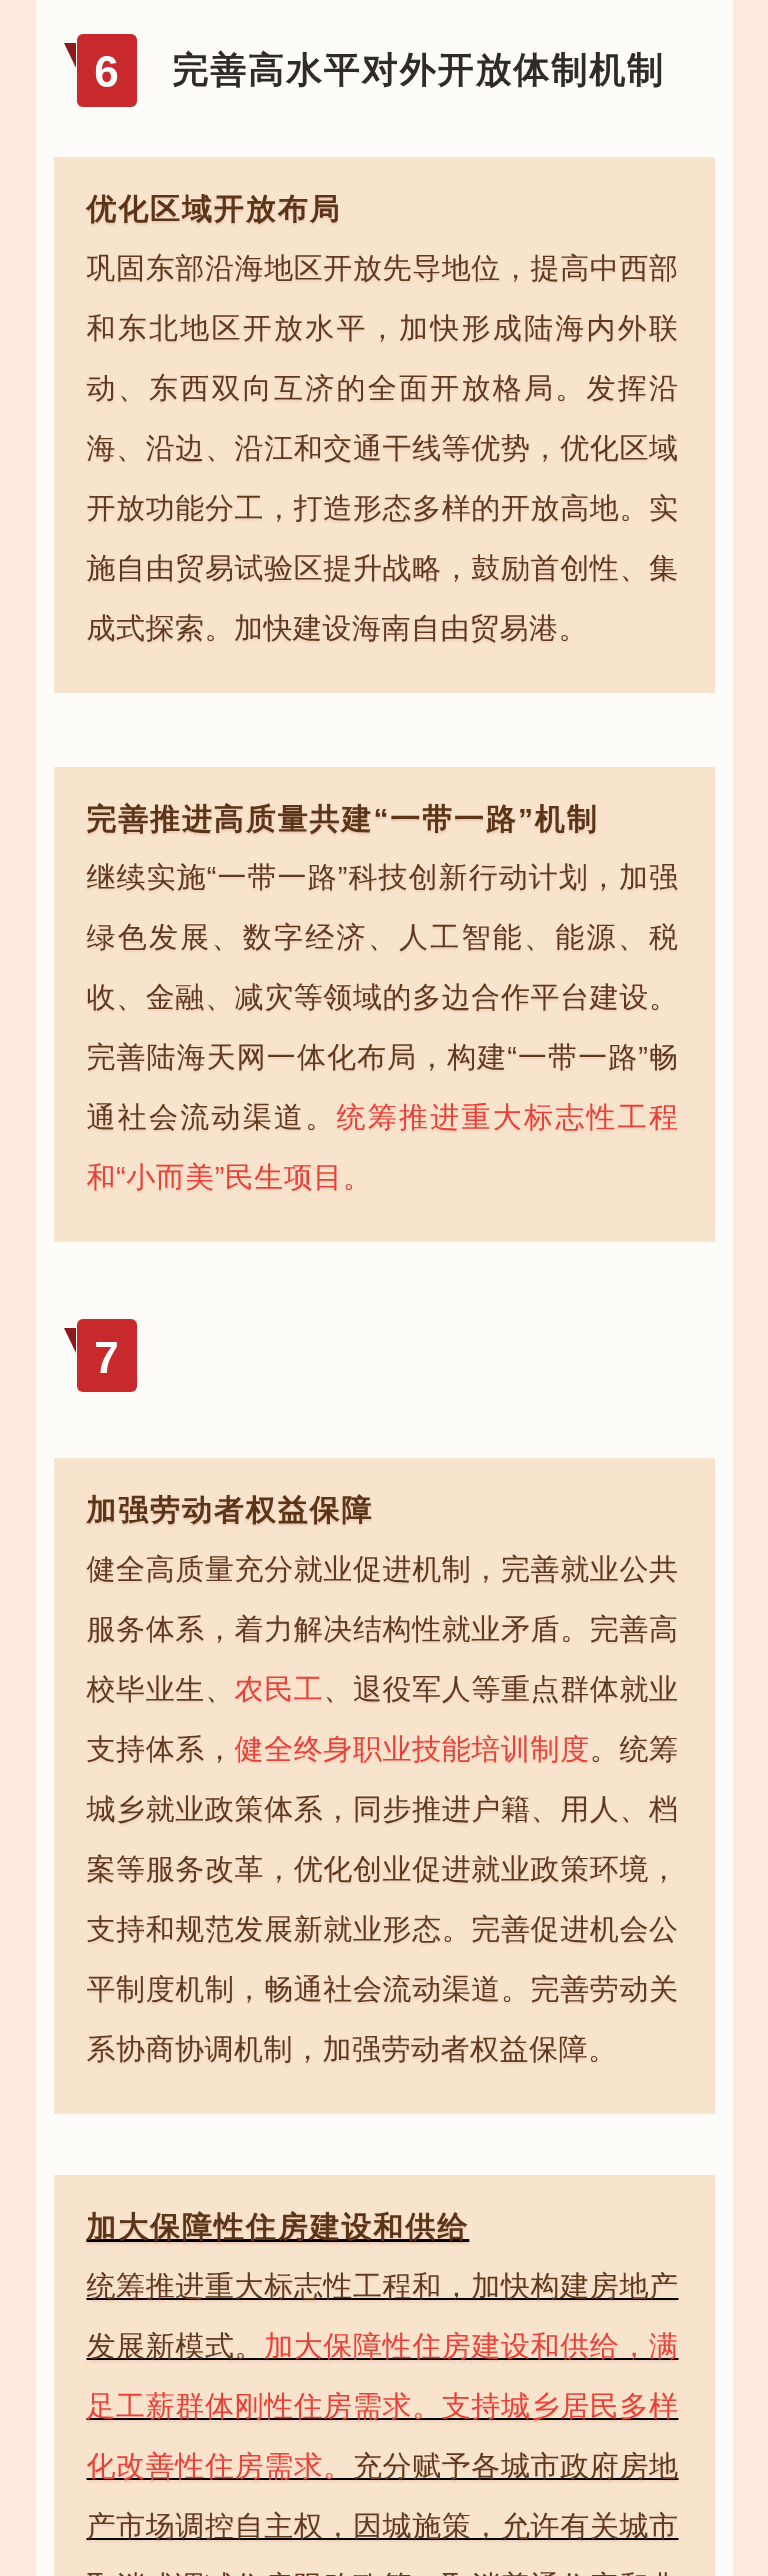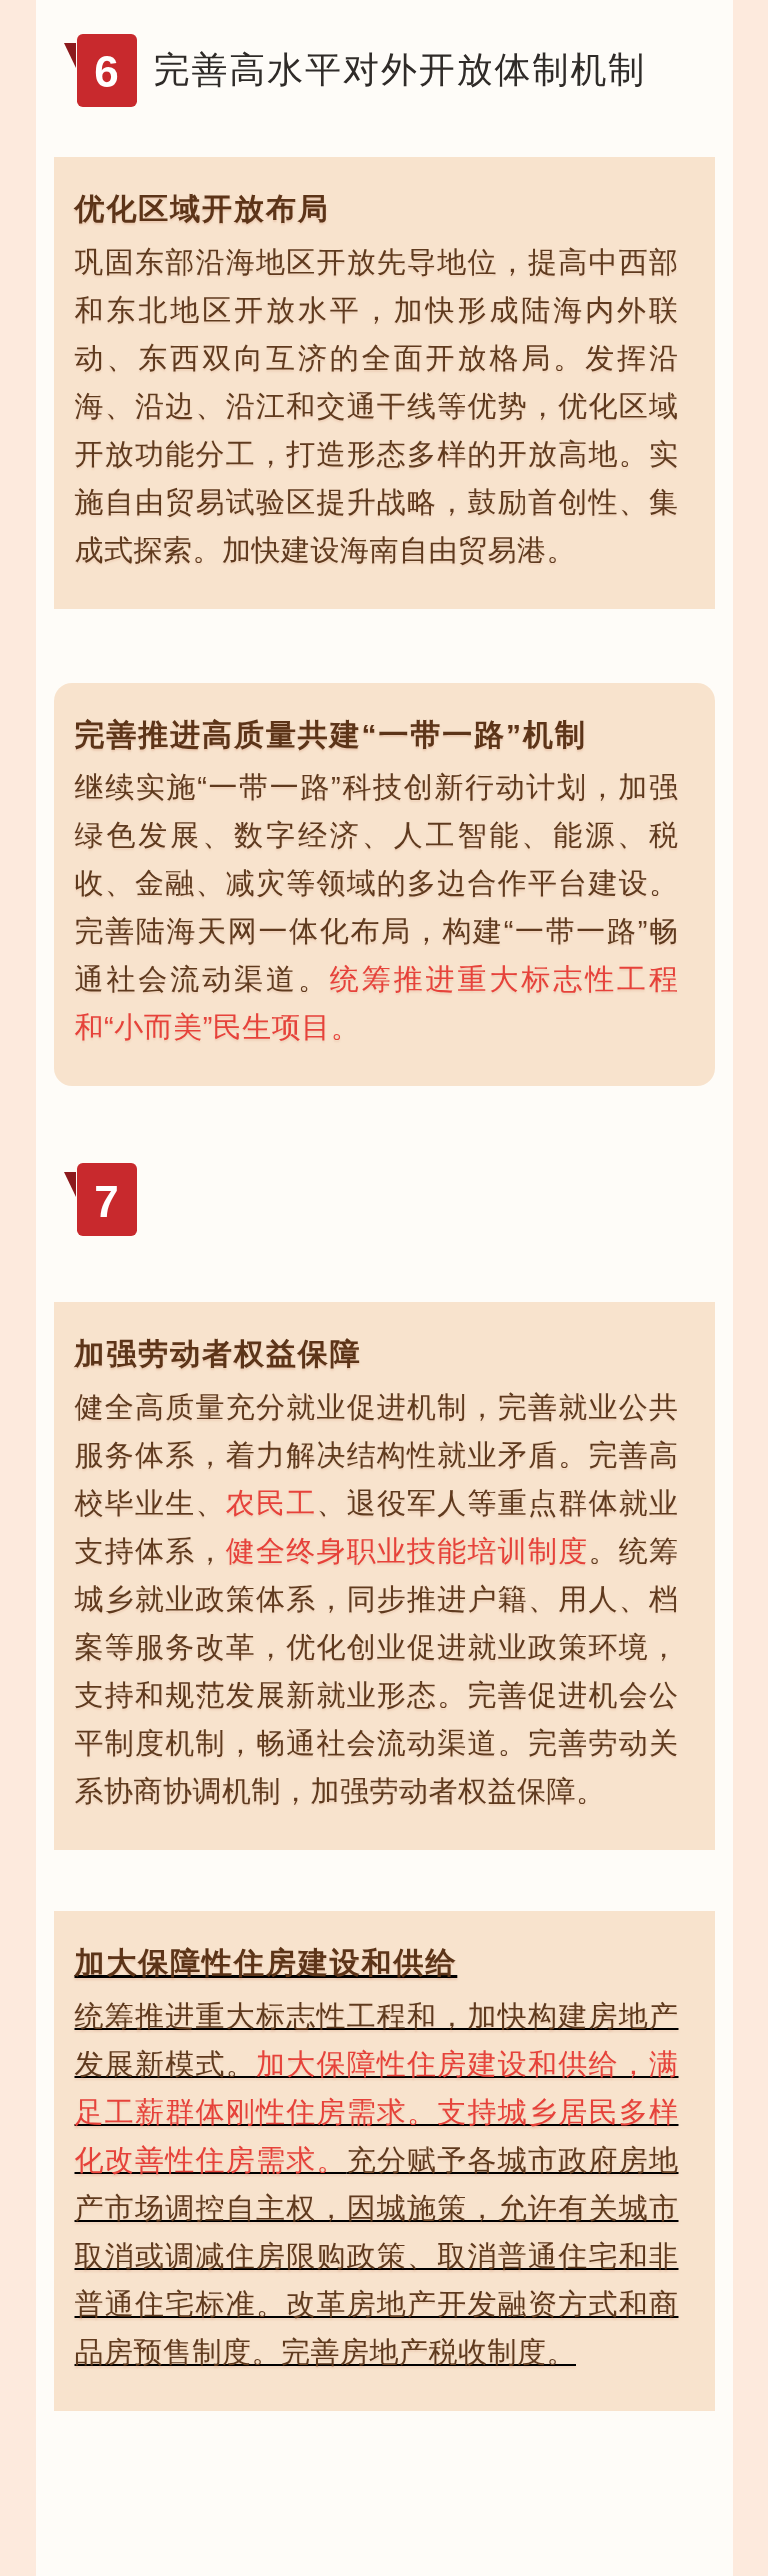--- a/index.html
+++ b/index.html
@@ -45,54 +45,54 @@
     border-left:12.5px solid transparent;
   }
   .badge .num {
     color:#ffffff;
     font-size:44px;
     font-weight:bold;
     line-height:1;
     padding-top:3.8px;
   }
   .section-title {
-    margin-left:17px;
+    margin-left:36px;
     font-size:36px;
     letter-spacing:1.9px;
-    font-weight:normal;
+    font-weight:bold;
     color:var(--header-text,#2f2b28);
     white-space:nowrap;
   }
   .card {
     width:661px;
     margin-left:18px;
     background:var(--card-background,#f8e3cd);
-    padding:31px 36px 35px 21px;
+    padding:31px 36px 35px 33px;
   }
   .card-title {
     font-size:30px;
     line-height:42px;
     letter-spacing:1.9px;
     font-weight:bold;
     color:var(--title-brown,#5c3418);
     text-shadow:0 1.9px 1.9px rgba(201,128,96,0.25);
     margin-bottom:7.7px;
   }
   .card-body {
     font-size:29px;
-    line-height:48px;
+    line-height:60px;
     letter-spacing:0.5px;
     color:var(--body-brown,#5f3a1e);
     text-align:justify;
     text-justify:inter-ideograph;
     text-shadow:0 1.9px 1.9px rgba(201,128,96,0.18);
   }
   .card-body .hl { color:var(--highlight-red,#e6423a); }
   .card-1 { margin-top:50px; }
-  .card-2 { margin-top:74px;border-radius:18px; }
+  .card-2 { margin-top:74px; }
   .header-7 { margin-top:77px; }
   .card-3 { margin-top:66px; }
   .card-4 { margin-top:61px;text-decoration:underline; }
 </style>
 </head>
 <body>
 
 <div class="page">
   <div class="panel">
 

